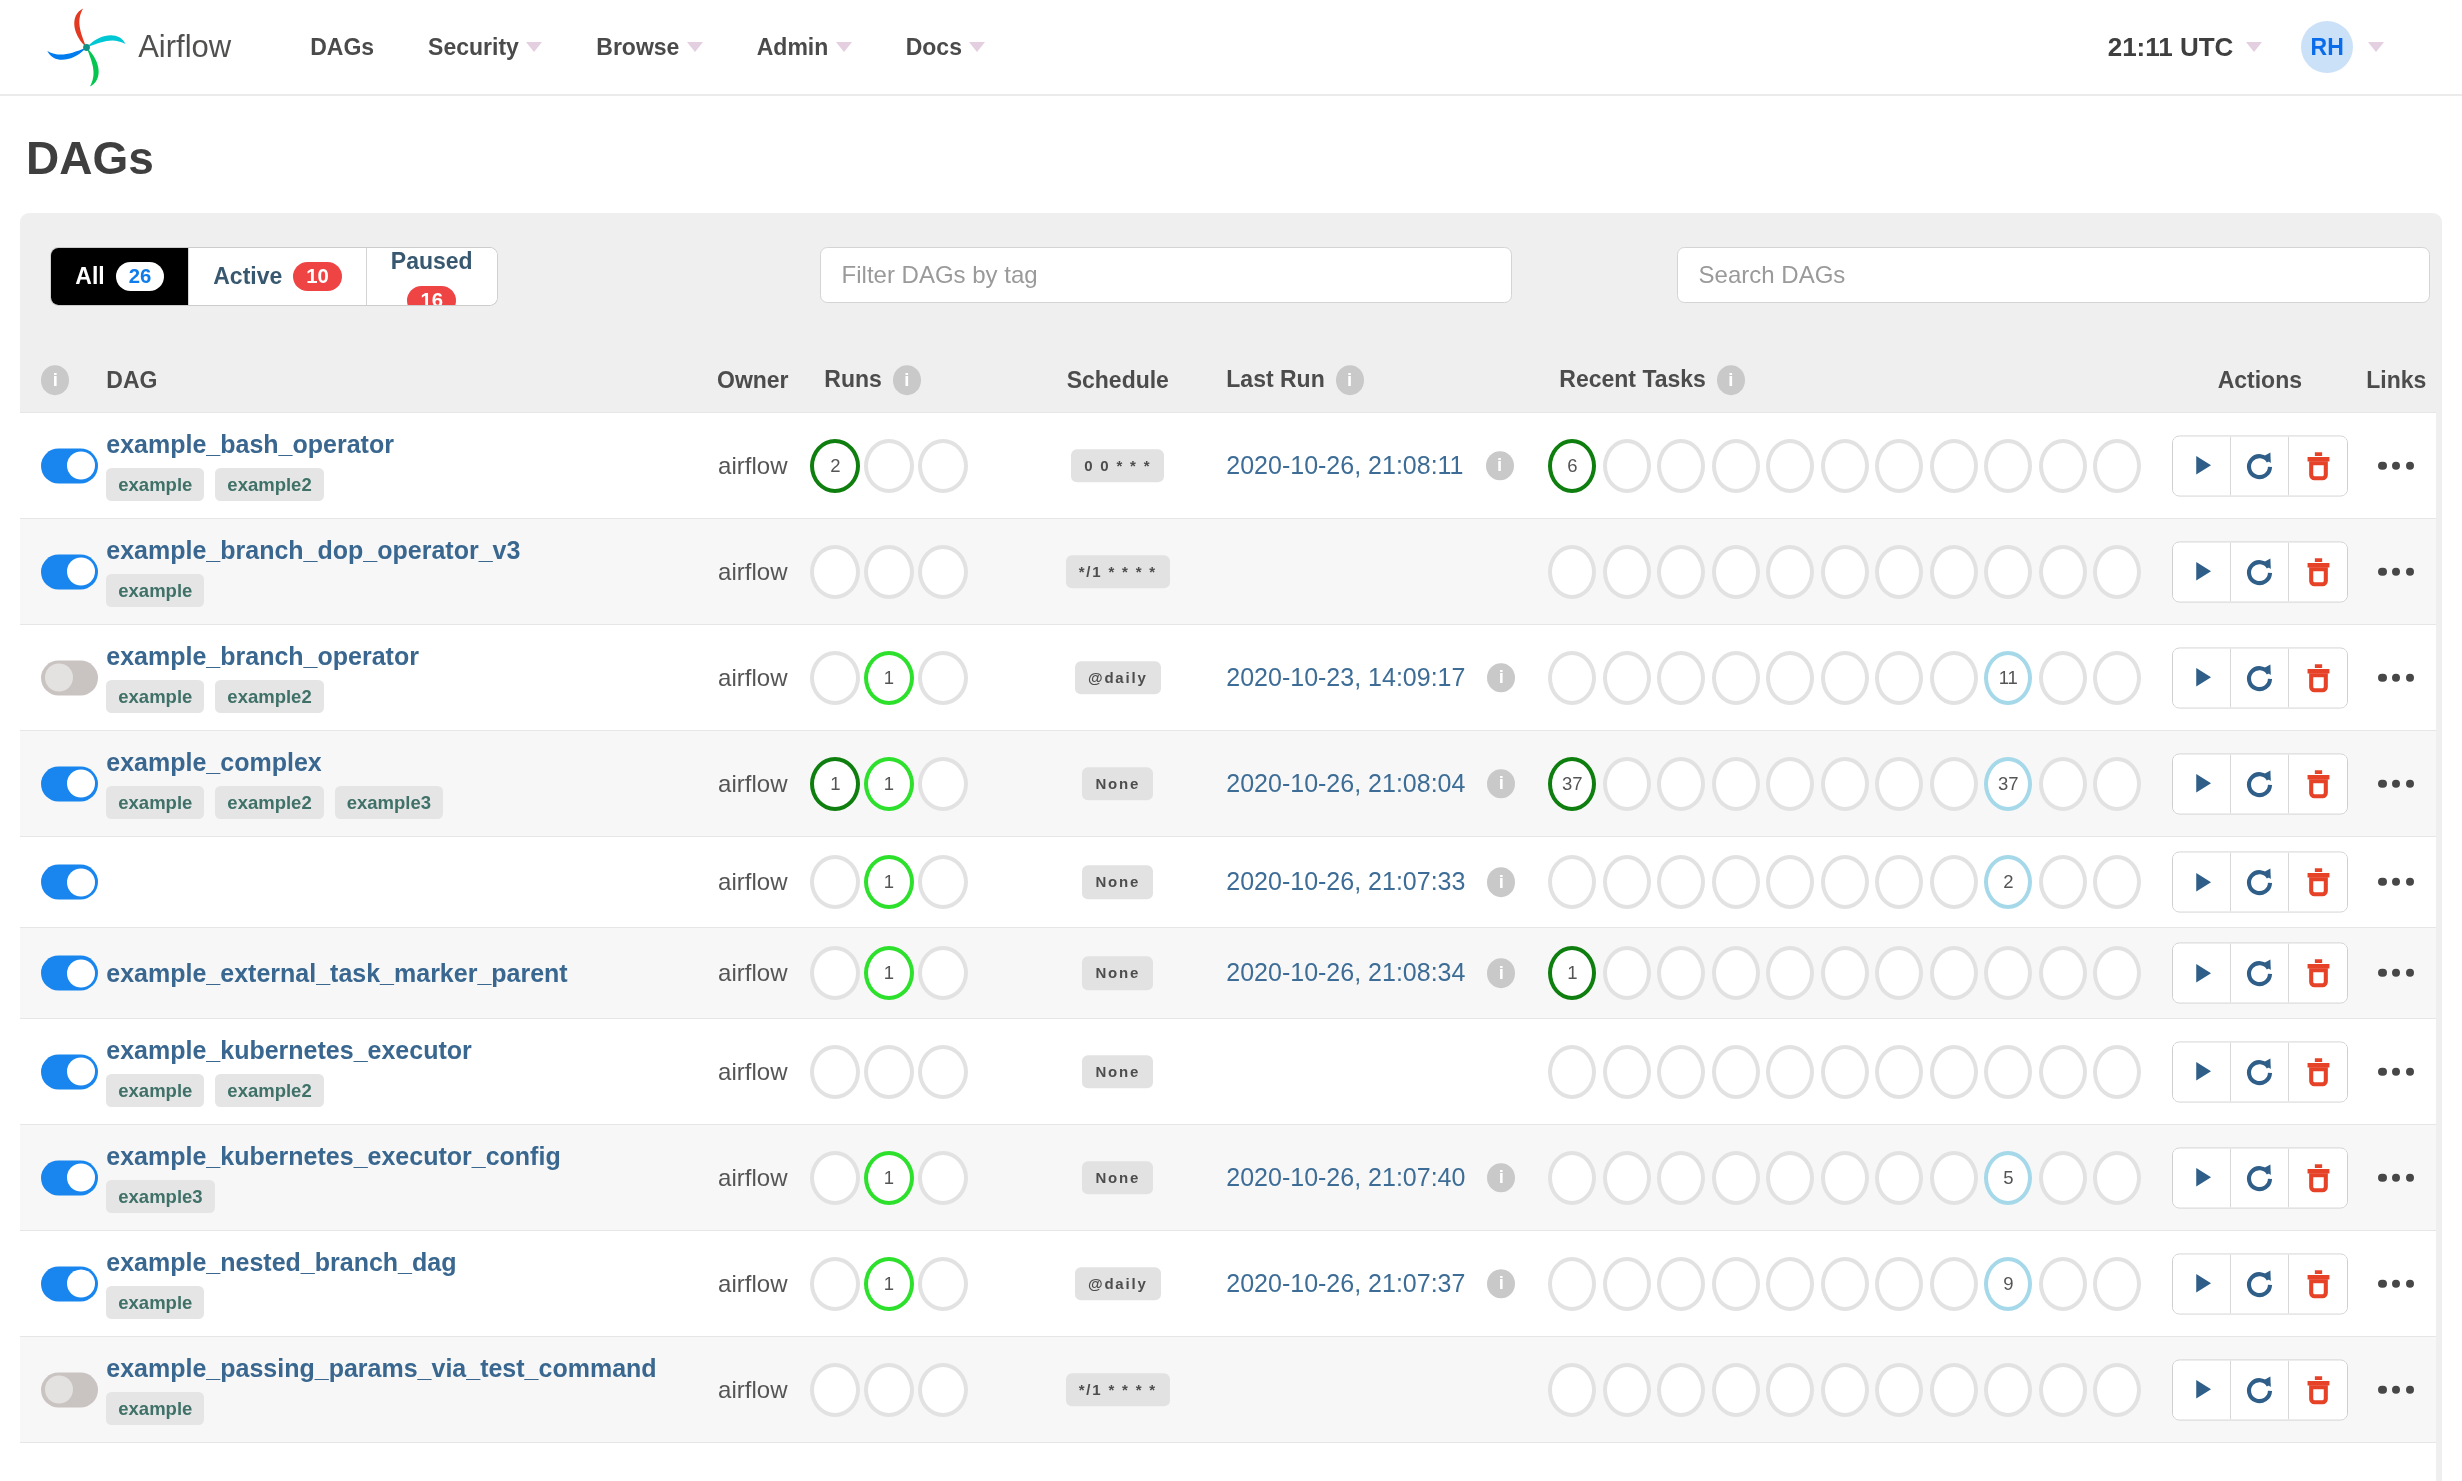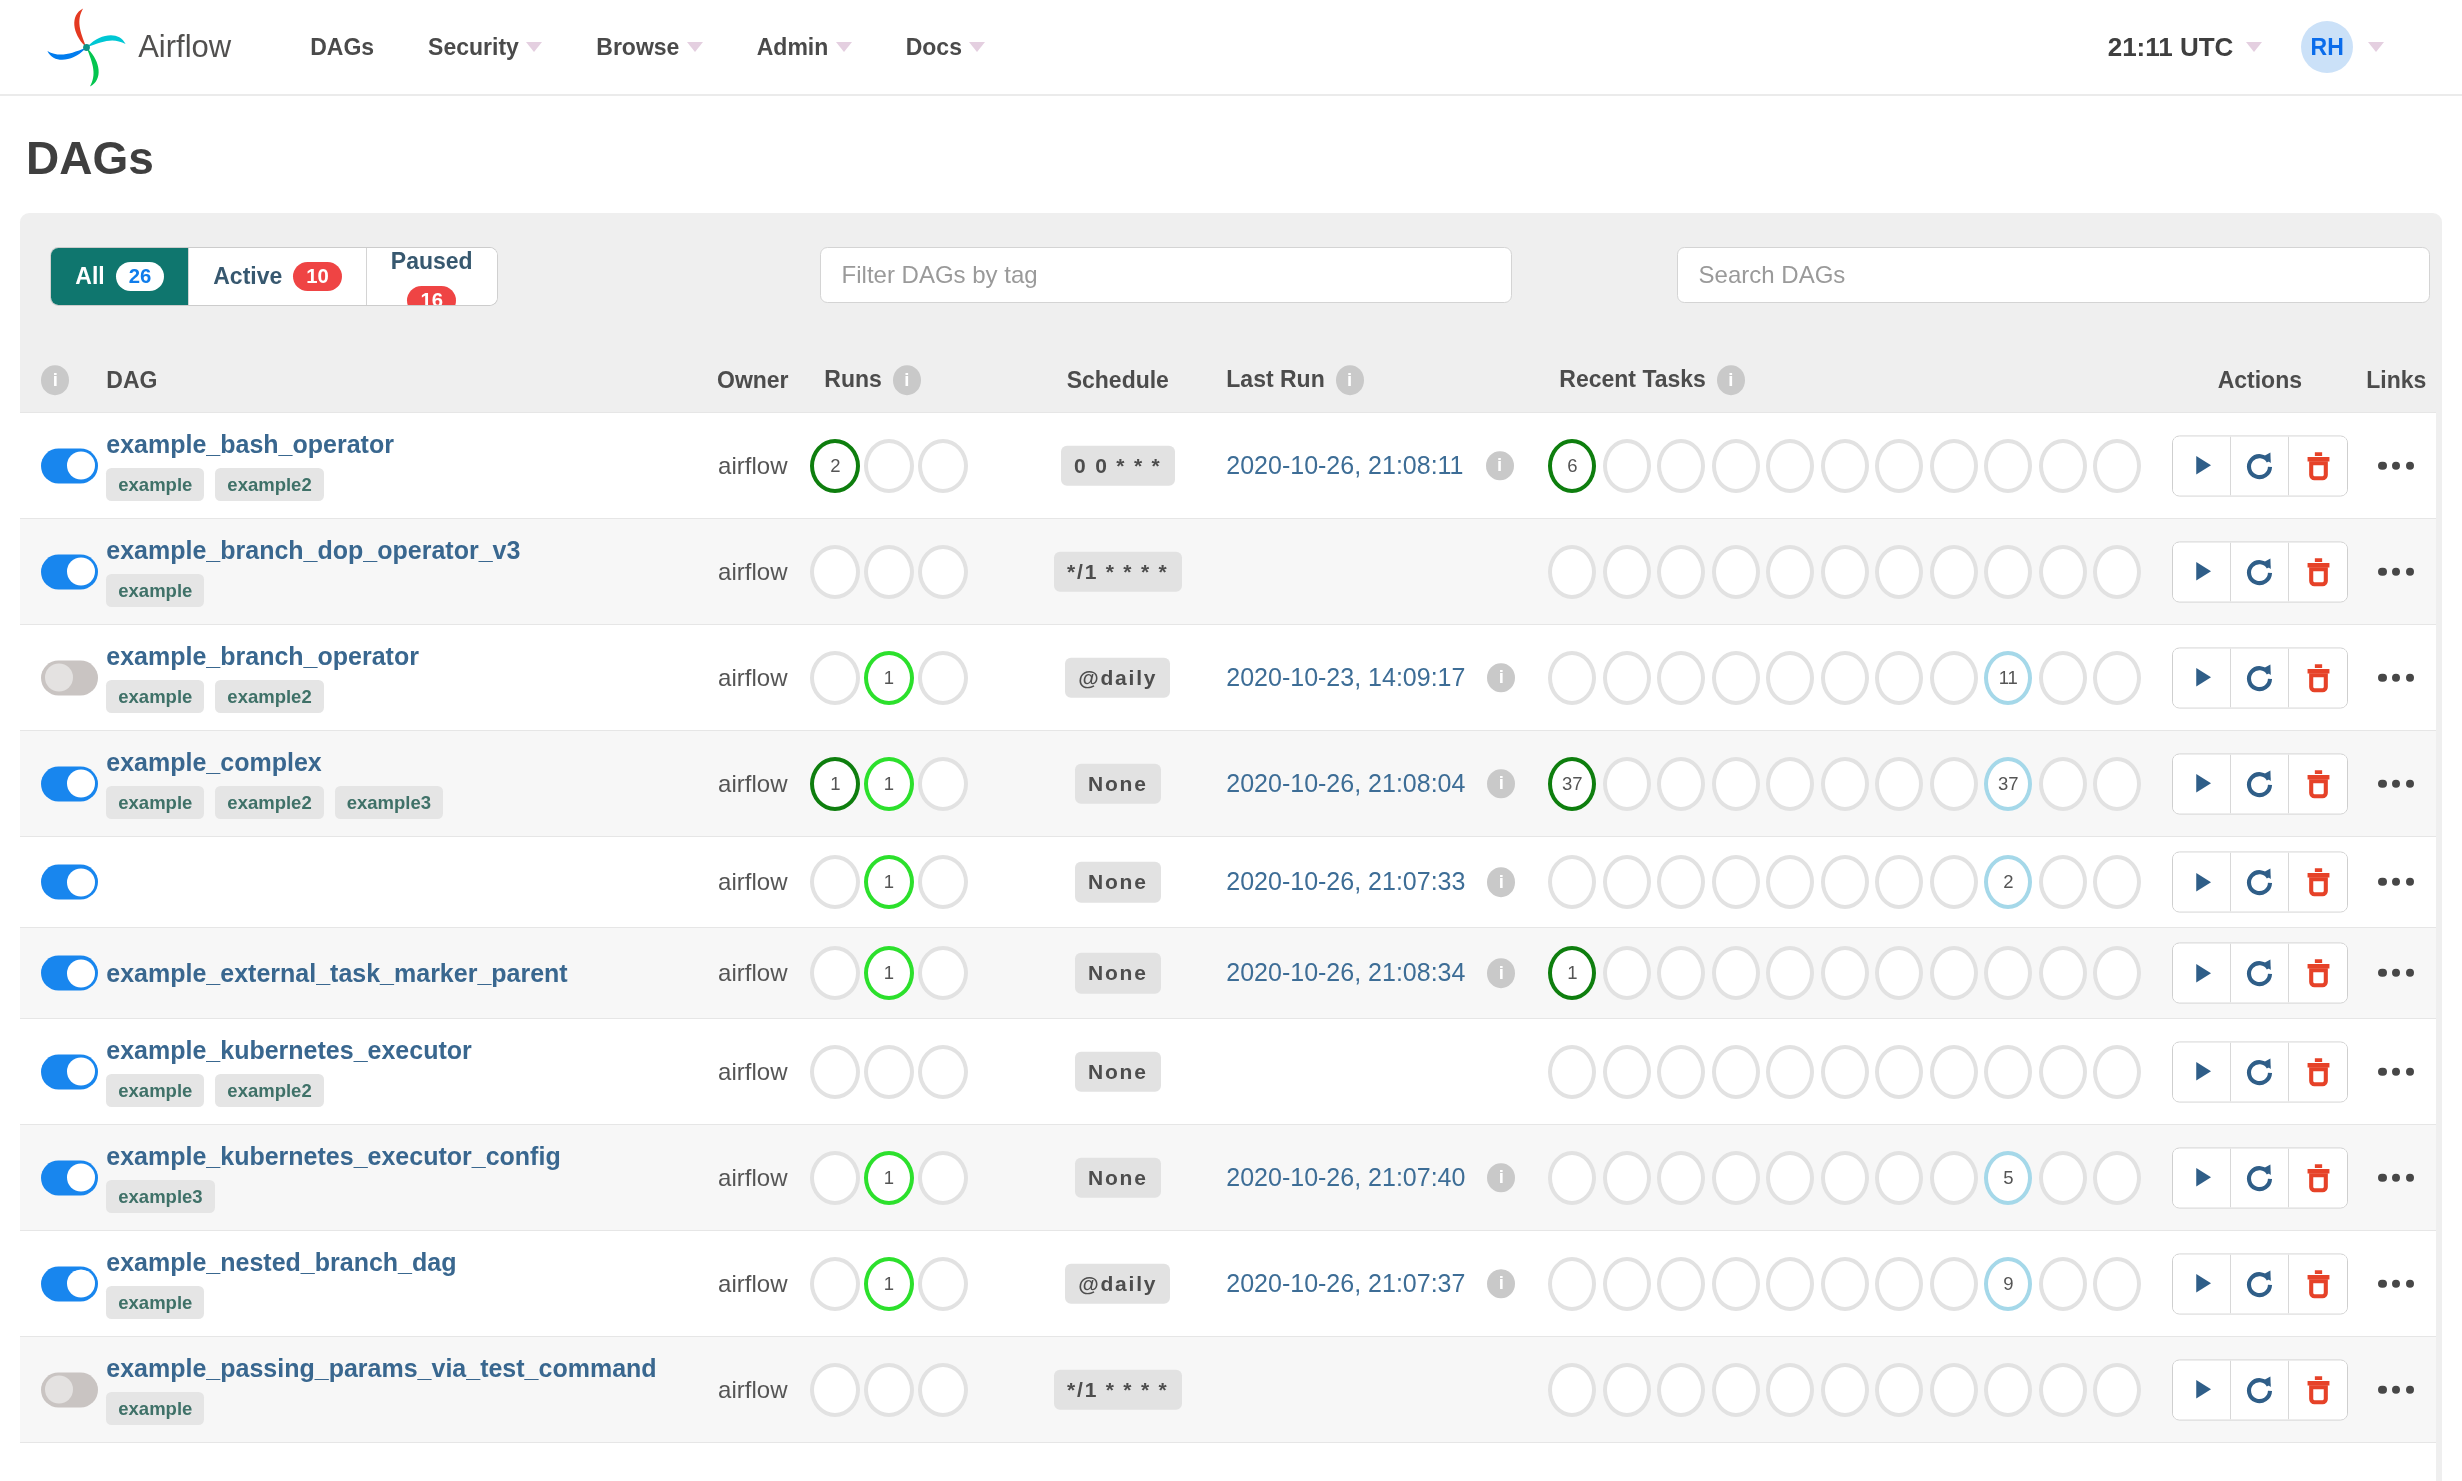--- a/index.html
+++ b/index.html
@@ -32,21 +32,21 @@
 
   
   .tab-group { position:absolute; left:31px; top:35px; display:flex; height:57px;
                border-radius:7.4px; overflow:hidden; box-shadow:0 0 0 0.9px #cccccc; background:#fff; }
   .tab { display:flex; align-items:center; gap:11px; padding:0 24px; font-size:23px;
          font-weight:700; color:#37586f; background:#fff; border-right:0.9px solid #d4d4d4;
          cursor:pointer; }
   .tab:last-child { border-right:none;flex-direction:column; }
   .tab .count { background:#ef4444; color:#fff; border-radius:16.6px; padding:2.8px 13px;
                 font-size:20.3px; font-weight:700; }
-  .tab.active { background:#0f766e; color:#fff; }
+  .tab.active { background:#000000; color:#fff; }
   .tab.active .count { background:#fff; color:#0f7ceb; }
 
   .text-input { position:absolute; top:34px; height:56px; background:#fff;
                 border:0.9px solid #d4d4d4; border-radius:7.4px; font-size:24px;
                 color:#444; padding:0 20.3px; font-family:inherit; }
   .text-input::placeholder { color:#9a9a9a; }
   .input-tag    { left:800px;  width:692px; }
   .input-search { left:1657px; width:753px; }
 
   
@@ -95,21 +95,21 @@
   .circles { position:absolute; top:50%; transform:translateY(-50%); display:flex; }
   .runs-cell  { left:790px;  gap:3.7px; }
   .tasks-cell { left:1528px; gap:6.5px; }
   .circle { width:50px; height:54px; border:4.6px solid #e2e2e2; border-radius:50%;
             background:#fff; display:flex; align-items:center; justify-content:center;
             font-size:18.5px; color:#555; cursor:pointer; }
   .tasks-cell .circle { width:48px; }
 
   .schedule-cell { position:absolute; left:1005px; width:185px; top:50%;
                    transform:translateY(-50%); display:flex; justify-content:center; }
-  .badge-schedule { background:#e2e2e2; color:#4d4d4d; font-size:21px; font-weight:700;
+  .badge-schedule { background:#e2e2e2; color:#4d4d4d; font-size:15px; font-weight:700;
                     padding:8.3px 13px; border-radius:6px; letter-spacing:1.8px; white-space:nowrap; }
 
   .lastrun-cell { position:absolute; left:1206px; top:50%; transform:translateY(-50%);
                   display:flex; align-items:center; gap:22px; }
   .lastrun-link { font-size:25px; color:#3d6d96; text-decoration:none; cursor:pointer; }
 
   .actions-cell { position:absolute; left:2152px; top:50%; transform:translateY(-50%);
                   display:flex; border:0.9px solid #cfcfcf; border-radius:7.4px;
                   overflow:hidden; background:#fff; }
   .action-btn { width:58px; height:59px; display:flex; align-items:center;

